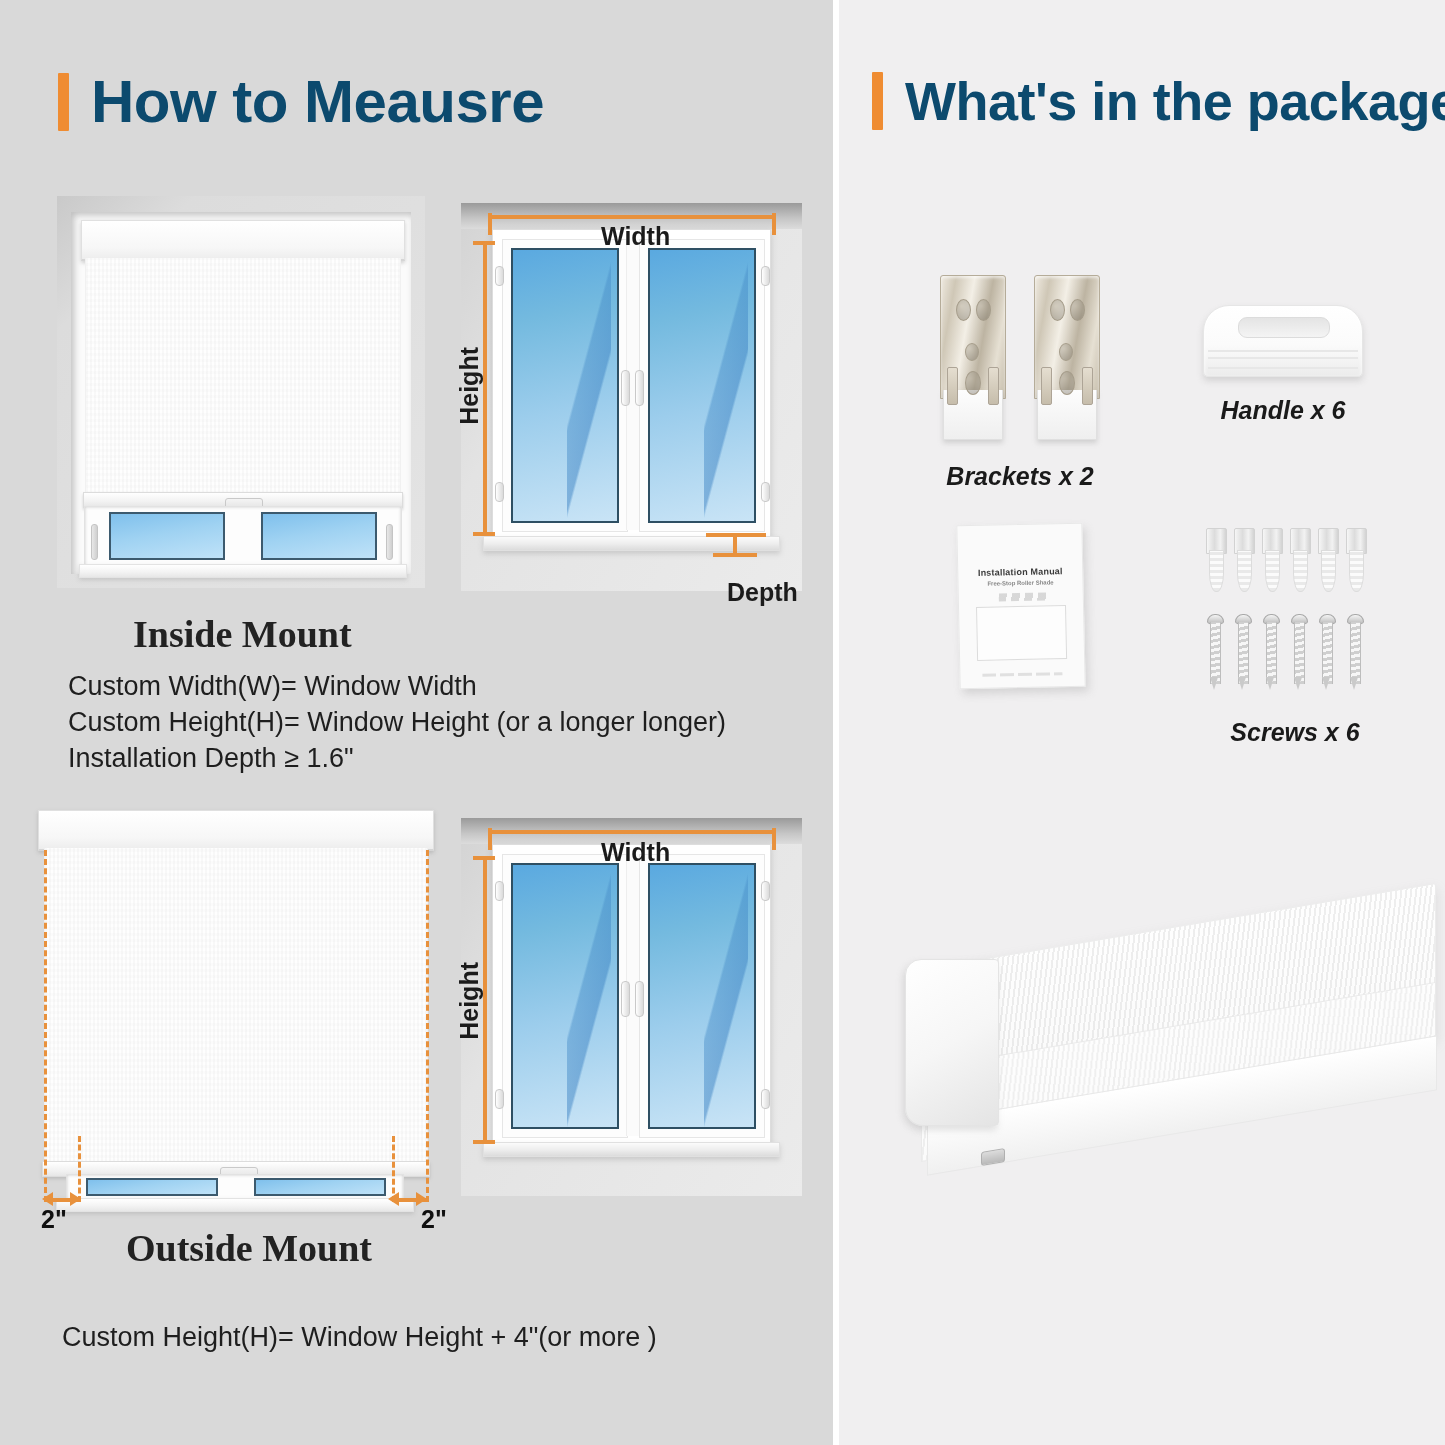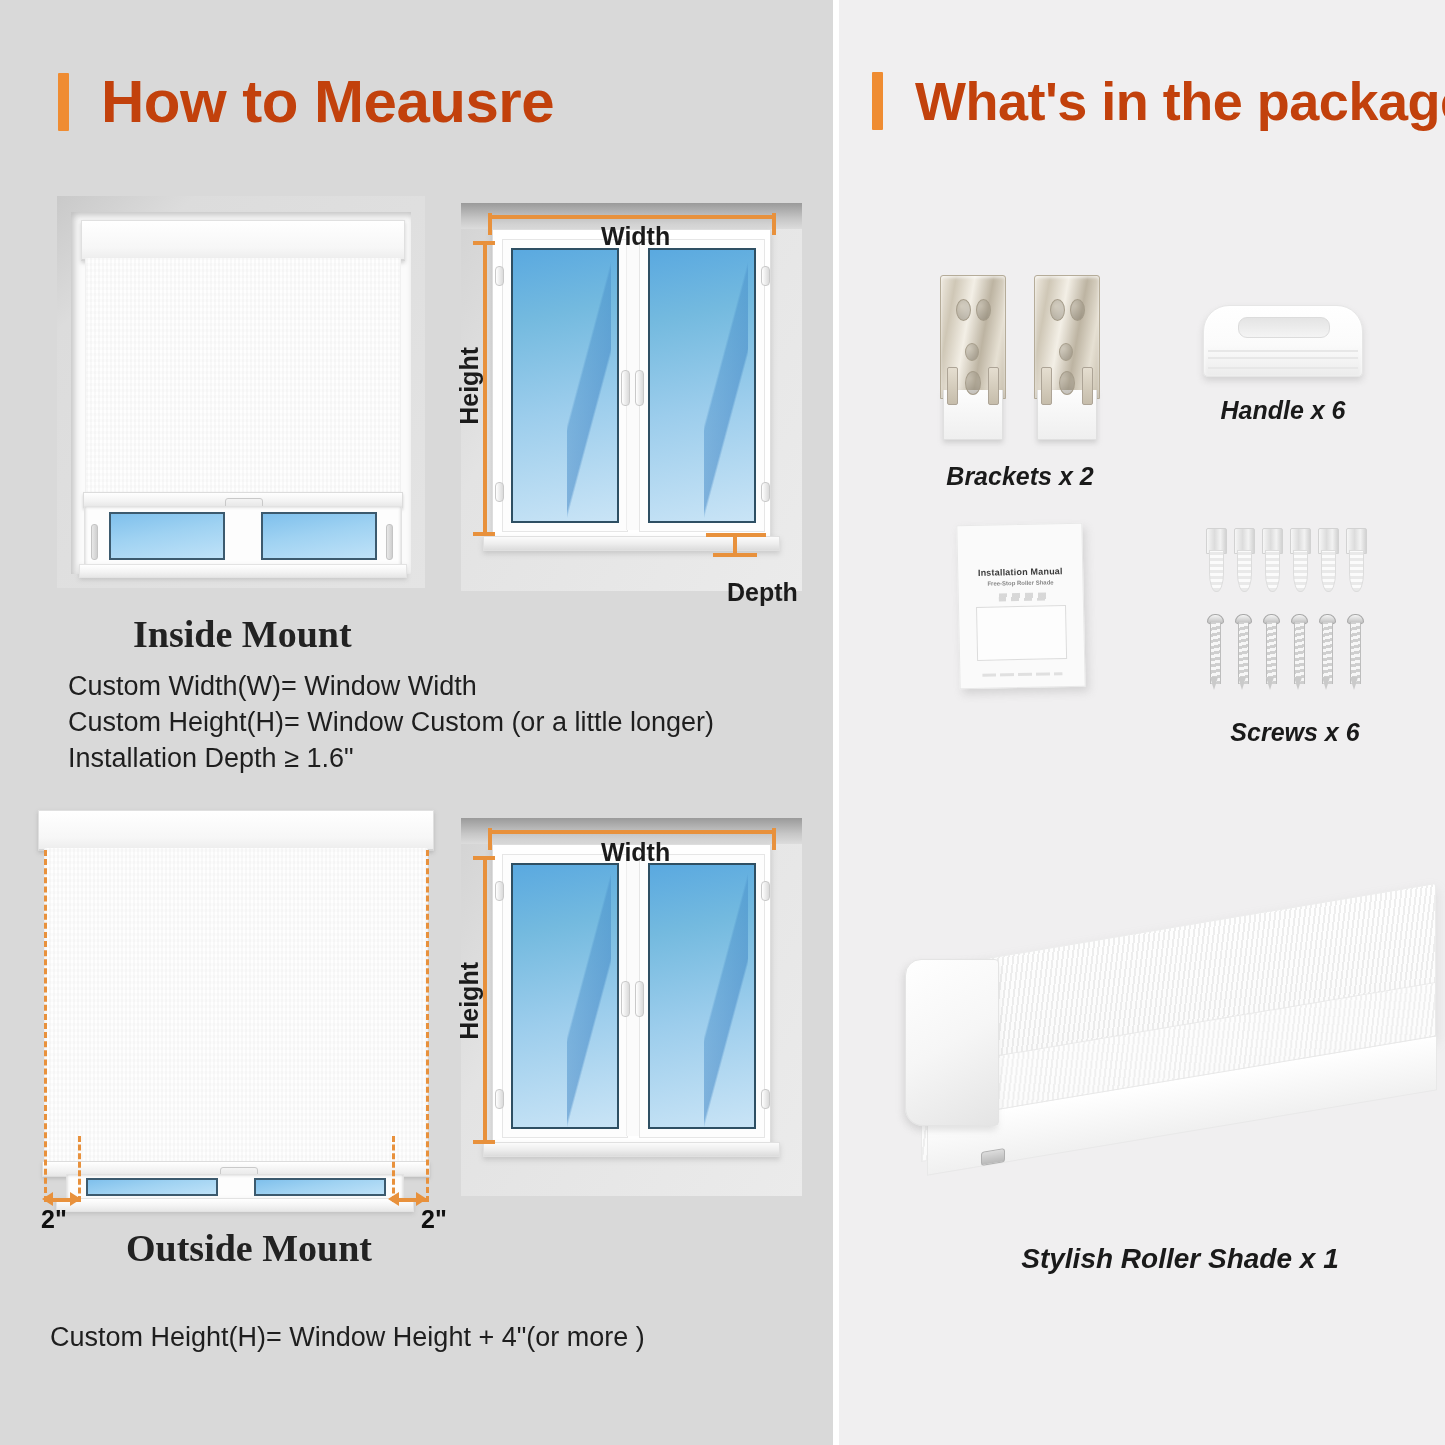--- a/index.html
+++ b/index.html
@@ -13,21 +13,21 @@
 
   
   .panel-left{position:absolute;left:0;top:0;width:833px;height:1445px;background:#d9d9d9;}
   .panel-divider{position:absolute;left:833px;top:0;width:6px;height:1445px;background:#ffffff;}
   .panel-right{position:absolute;left:839px;top:0;width:606px;height:1445px;background:#f0eff0;}
 
   
   .heading{position:absolute;display:flex;align-items:center;}
   .accent-bar{width:11px;height:58px;background:#ef8c32;border-radius:1px;}
   .heading-text{
-    margin-left:32px;font-size:60px;font-weight:bold;color:#c2410c;
+    margin-left:22px;font-size:60px;font-weight:bold;color:#0c4a6e;
     letter-spacing:-0.5px;white-space:nowrap;line-height:1;
   }
   #heading-left{left:58px;top:72px;}
   #heading-right{left:872px;top:72px;}
   #heading-right .heading-text{font-size:54px;}
 
   
   .mount-title{
     position:absolute;font-size:38px;font-weight:bold;color:#222;white-space:nowrap;font-family:Liberation Serif, serif;
   }
@@ -355,21 +355,21 @@
     <div class="meas-line v" style="left:272px;top:330px;height:22px;"></div>
     <div class="meas-line h" style="left:252px;top:350px;width:44px;"></div>
   </div>
 
   <div class="dim-label" style="left:601px;top:222px;">Width</div>
   <div class="dim-label vertical" style="left:455px;top:347px;">Height</div>
   <div class="dim-label" style="left:727px;top:578px;">Depth</div>
 
   <div class="mount-title" style="left:133px;top:612px;">Inside Mount</div>
   <div class="spec-line" style="left:68px;top:671px;">Custom Width(W)= Window Width</div>
-  <div class="spec-line" style="left:68px;top:707px;">Custom Height(H)= Window Custom (or a little longer)</div>
+  <div class="spec-line" style="left:68px;top:707px;">Custom Height(H)= Window Height (or a longer longer)</div>
   <div class="spec-line" style="left:68px;top:743px;">Installation Depth ≥ 1.6"</div>
 
   <div class="shade-scene" style="left:30px;top:806px;width:410px;height:390px;">
 
     <div class="headrail" style="left:8px;top:4px;width:394px;height:38px;"></div>
     <div class="fabric" style="left:14px;top:42px;width:382px;height:316px;"></div>
     <div class="bottomrail" style="left:12px;top:355px;width:386px;height:14px;"></div>
     <div class="pull-tab" style="left:190px;top:361px;width:36px;height:14px;"></div>
 
     <div class="win-frame" style="left:36px;top:368px;width:336px;height:28px;"></div>
@@ -424,21 +424,21 @@
 
     <div class="meas-line v" style="left:22px;top:38px;height:288px;"></div>
     <div class="meas-cap h" style="left:12px;top:38px;"></div>
     <div class="meas-cap h" style="left:12px;top:322px;"></div>
   </div>
 
   <div class="dim-label" style="left:601px;top:838px;">Width</div>
   <div class="dim-label vertical" style="left:455px;top:962px;">Height</div>
 
   <div class="mount-title" style="left:126px;top:1226px;">Outside Mount</div>
-  <div class="spec-line" style="left:50px;top:1322px;">Custom Height(H)= Window Height + 4"(or more )</div>
+  <div class="spec-line" style="left:62px;top:1322px;">Custom Height(H)= Window Height + 4"(or more )</div>
 
   <div class="bracket" style="left:940px;top:275px;width:64px;height:165px;">
     <div class="bracket-body"></div>
     <div class="bracket-hole" style="left:16px;top:24px;width:13px;height:20px;"></div>
     <div class="bracket-hole" style="left:36px;top:24px;width:13px;height:20px;"></div>
     <div class="bracket-hole" style="left:25px;top:68px;width:12px;height:16px;"></div>
     <div class="bracket-foot"></div>
     <div class="bracket-slot" style="left:7px;top:92px;width:9px;height:36px;"></div>
     <div class="bracket-slot" style="left:48px;top:92px;width:9px;height:36px;"></div>
     <div class="bracket-hole" style="left:25px;top:96px;width:14px;height:22px;"></div>
@@ -541,15 +541,14 @@
   <div class="pkg-label" style="left:1175px;top:718px;width:240px;">Screws  x 6</div>
 
   <div class="roller" style="left:905px;top:880px;width:540px;height:330px;">
     <div class="roller-tube"></div>
     <div class="roller-fabricface"></div>
     <div class="roller-underside"></div>
     <div class="roller-cap"></div>
     <div class="roller-endpin"></div>
   </div>
 
-  <div class="pkg-label" style="left:920px;top:1243px;width:520px;font-size:28px;">Stylish Roller Shade x 1</div>
 
 </div>
 
 </body></html>

